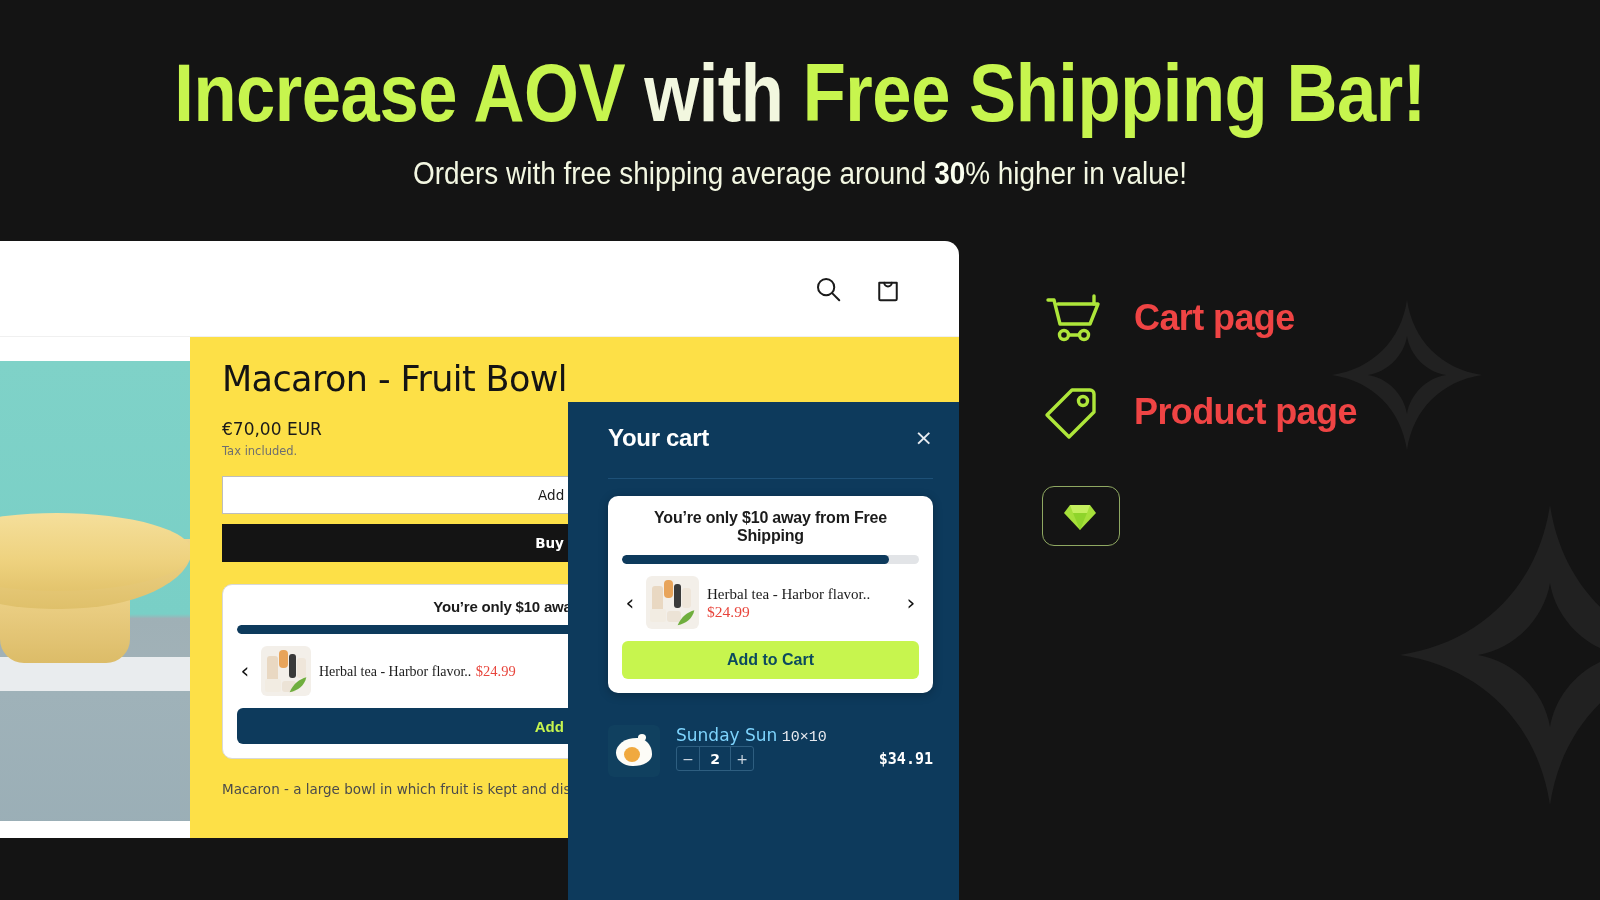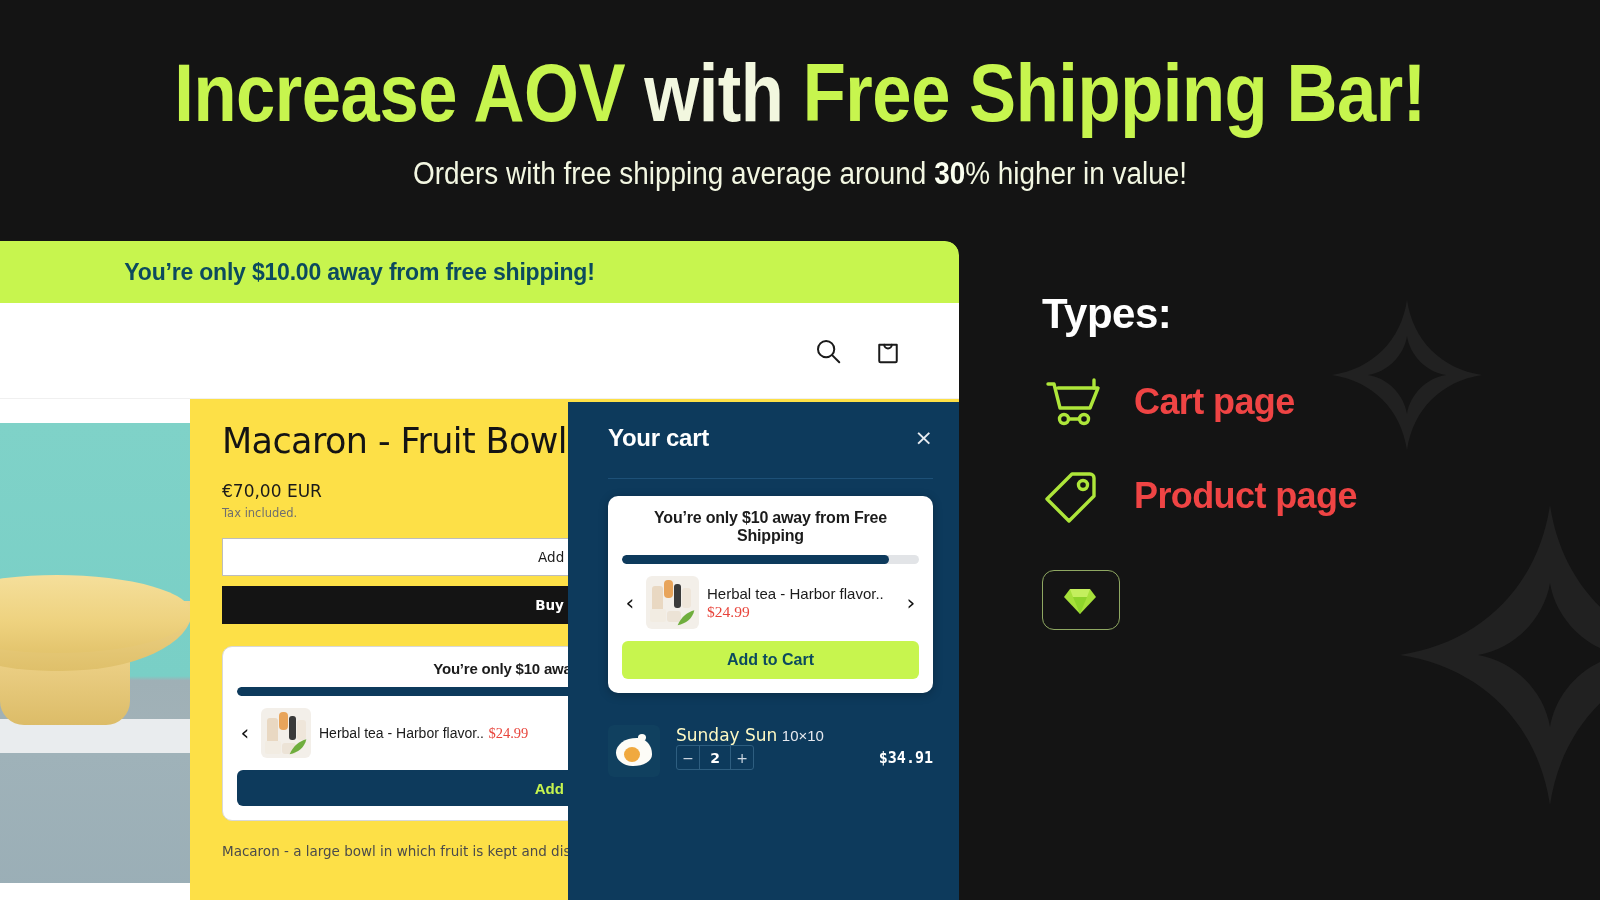--- a/index.html
+++ b/index.html
@@ -164,21 +164,21 @@
   .thumb-b { position:absolute; left:18px; top:4px; width:9px; height:18px; border-radius:4px; background:#e8a45a; }
   .thumb-c { position:absolute; left:28px; top:8px; width:7px; height:24px; border-radius:3px; background:#3a3a3a; }
   .thumb-d { position:absolute; left:36px; top:12px; width:9px; height:20px; border-radius:3px; background:#efe6da; }
   .thumb-e { position:absolute; left:4px; top:33px; width:16px; height:13px; border-radius:2px; background:#f2ece2; }
   .thumb-f { position:absolute; left:21px; top:35px; width:14px; height:11px; border-radius:3px; background:#ece3d6; }
   .thumb-leaf { position:absolute; right:2px; bottom:2px; width:22px; height:20px; }
   .ship-meta { flex: 1; min-width: 0; }
   .ship-name {
     font-size: 14px; color: #1b1b1b; white-space: nowrap; overflow: hidden;
     text-overflow: ellipsis; margin-bottom: 3px;
-    font-family: Liberation Sans, sans-serif;
+    font-family: Liberation Serif, serif;
   }
   .ship-widget.on-dark .ship-name { font-size: 15px; }
   .ship-price { font-size: 14.5px; color: #e8453c; font-family: Liberation Serif, serif; }
   .ship-widget.on-dark .ship-price { font-size: 15.5px; }
   .ship-cta {
     height: 36px; display: flex; align-items: center; justify-content: center;
     border-radius: 6px; font-weight: bold; font-size: 15px; cursor: pointer;
   }
   .ship-cta.navy { background: #0d3a5c; color: #c7f54e; }
   .ship-cta.green { background: #c7f54e; color: #0c4a5e; height: 38px; font-size: 16px; }
@@ -208,22 +208,22 @@
   }
   .egg-yolk {
     position: absolute; left: 16px; top: 22px; width: 16px; height: 15px;
     background: #f0a93f; border-radius: 50%;
   }
   .egg-drop {
     position: absolute; left: 30px; top: 9px; width: 8px; height: 7px;
     background: #fdfcf7; border-radius: 50%;
   }
   .cart-item-meta { flex: 1; min-width: 0; }
-  .cart-item-name { color: #fef9c3; font-size: 17px; font-family:"DejaVu Sans",sans-serif;}
-  .cart-item-variant { color: #e7e9ef; font-size: 15px; margin-bottom: 14px; font-family:Liberation Sans, sans-serif;}
+  .cart-item-name { color: #7dd3fc; font-size: 17px; font-family:"DejaVu Sans",sans-serif;}
+  .cart-item-variant { color: #e7e9ef; font-size: 15px; margin-bottom: 14px; font-family:Liberation Mono, monospace;}
   .cart-item-bottom { display: flex; align-items: center; justify-content: space-between; }
   .qty {
     display: inline-flex; align-items: stretch; border: 1px solid #2e5e80;
     border-radius: 3px; height: 25px; overflow: hidden;
   }
   .qty-btn {
     width: 22px; display: flex; align-items: center; justify-content: center;
     color: #cfd8e2; font-size: 14px; cursor: pointer; font-family:"DejaVu Sans",sans-serif;
   }
   .qty-val {
@@ -274,23 +274,20 @@
   </div>
 </div>
 
 <div class="hero">
   <div class="headline"><span class="hl-green">Increase AOV </span><span class="hl-cream">with </span><span class="hl-green">Free Shipping Bar!</span></div>
   <div class="subline"><span>Orders with free shipping average around </span><b>30</b><span>% higher in value!</span></div>
 </div>
 
 <div class="store">
 
-  <div class="announce-bar">
-    <span class="announce-text">You’re only $10.00 away from free shipping!</span>
-  </div>
 
   <div class="store-header">
     <span class="hdr-icon">
       <svg viewBox="0 0 24 24" fill="none" stroke="currentColor" stroke-width="1.6">
         <circle cx="10.5" cy="10.5" r="6.5"></circle>
           <line x1="15.5" y1="15.5" x2="21" y2="21" stroke-linecap="round"></line>
       </svg>
     </span>
     <span class="hdr-icon">
       <svg viewBox="0 0 24 24" fill="none" stroke="currentColor" stroke-width="1.6">
@@ -401,21 +398,20 @@
           <span class="qty-val">2</span>
           <span class="qty-btn">+</span>
         </span>
         <span class="cart-item-price">$34.91</span>
       </span>
     </span>
   </div>
 </div>
 
 <div class="types-panel">
-  <div class="types-title">Types:</div>
 
   <div class="type-row">
     <span class="type-icon">
       <svg viewBox="0 0 64 56" fill="none" stroke="currentColor" stroke-width="3.4" stroke-linejoin="round" stroke-linecap="round">
         <path d="M6 10h6l6 24h30l8-20H16"></path>
         <path d="M52 14V6"></path>
         <circle cx="22" cy="45" r="4.5"></circle>
         <circle cx="42" cy="45" r="4.5"></circle>
         <path d="M26.5 45h11"></path>
       </svg>

